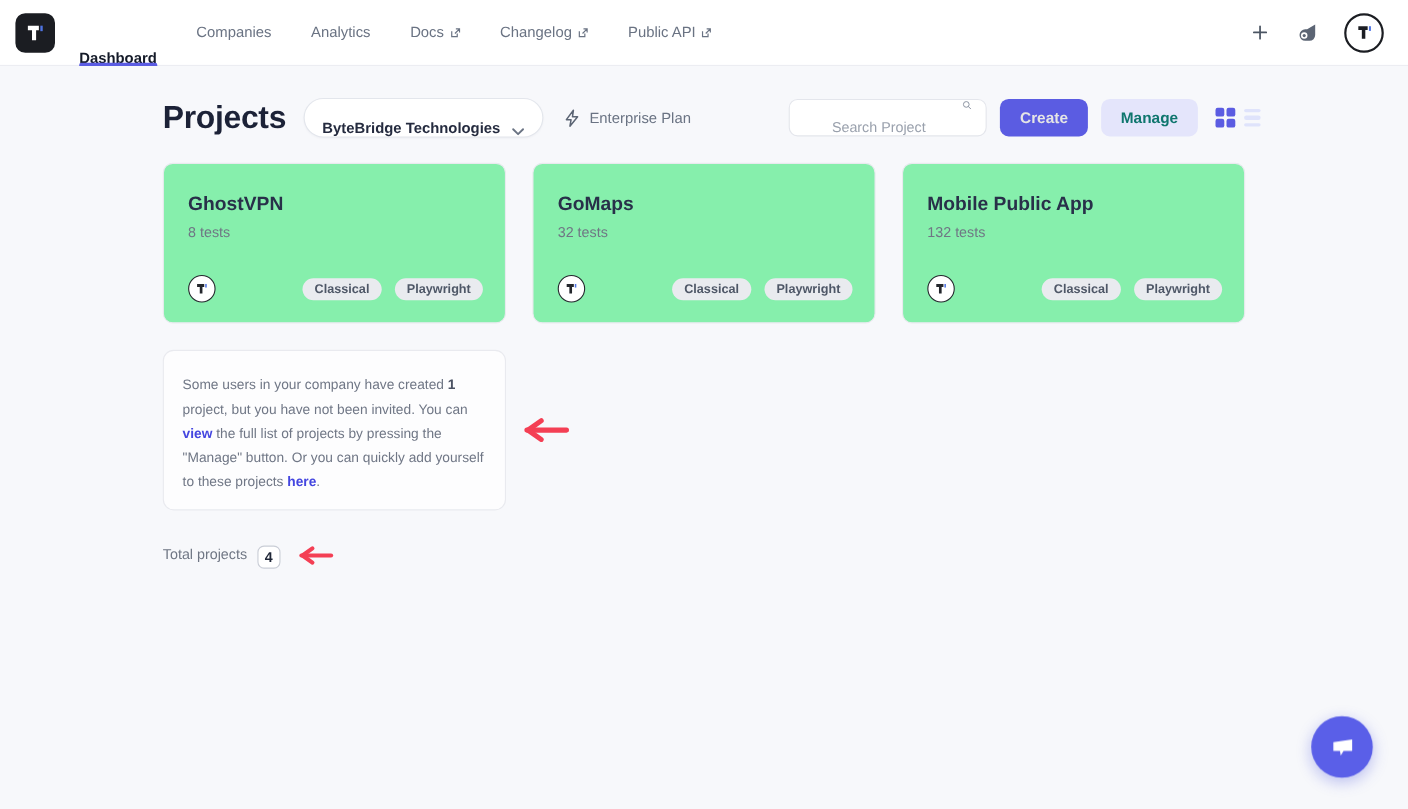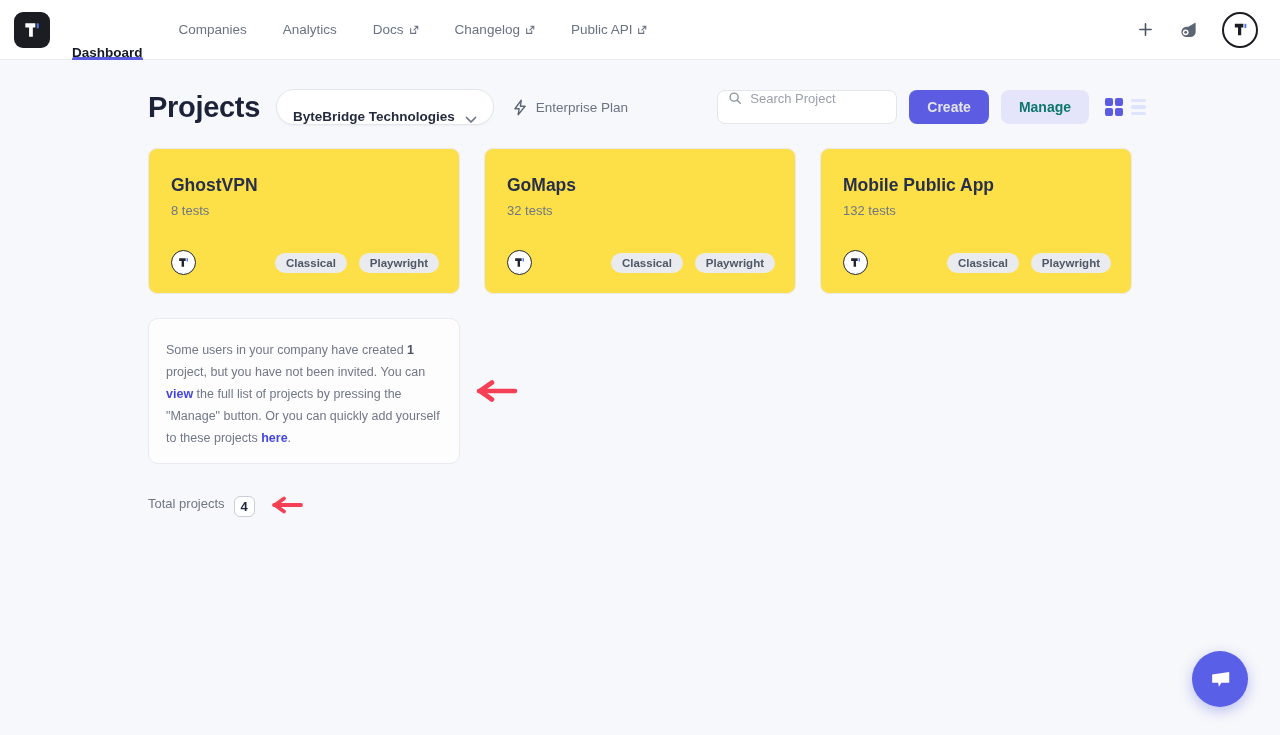--- a/index.html
+++ b/index.html
@@ -27,37 +27,37 @@
   .header-row { display:flex; align-items:center; height:38px; }
   .page-title { font-size:29px; font-weight:800; color:#1c2237; letter-spacing:-0.3px; }
   .company-pill { margin-left:16px; height:36px; background:#fff; border:1px solid #e3e6ec;
                   border-radius:18px; display:flex; align-items:flex-end; gap:10px; padding:0 16px;
                   font-size:13.5px; font-weight:700; color:#252b3f; cursor:pointer;
                   box-shadow:0 1px 2px rgba(20,30,60,.04); }
   .plan { display:flex; align-items:center; gap:8px; margin-left:18px;
           font-size:13.5px; color:#6a7383; }
   .header-actions { margin-left:auto; display:flex; align-items:center; gap:12px; }
   .search-box { width:180px; height:34px; background:#fff; border:1px solid #e4e6ec;
-                border-radius:8px; display:flex; align-items:flex-start; padding:0 10px; gap:8px; }
+                border-radius:8px; display:flex; align-items:flex-end; padding:0 10px; gap:8px;flex-direction:column; }
   .search-box input { border:none; outline:none; width:130px; font-size:13px;
                       font-family:"Liberation Sans", sans-serif; color:#3a4254; background:transparent; }
   .search-box input::placeholder { color:#9aa1ad; }
   .btn { height:34px; border:none; border-radius:8px; font-size:14px; font-weight:700;
          cursor:pointer; font-family:"Liberation Sans", sans-serif; }
   .btn-create { background:#5b5ce2; color:#e5e5e5; padding:0 18px; }
   .btn-manage { background:#e4e5fb; color:#0f766e; padding:4px 18px; }
   .view-toggles { display:flex; align-items:center; gap:8px; margin-left:4px; }
   .grid-ico { display:grid; grid-template-columns:8px 8px; grid-template-rows:8px 8px; gap:2px; cursor:pointer; }
   .grid-ico span { background:#5b5ce2; border-radius:2px; }
   .list-ico { display:flex; flex-direction:column; gap:3px; cursor:pointer; }
   .list-ico span { width:15px; height:3.5px; background:#dfe3fb; border-radius:2px; }
 
   
   .cards-row { display:flex; gap:24px; margin-top:22px; }
-  .card { width:312px; height:146px; background:#fde047; border:1px solid #e9eaef;
+  .card { width:312px; height:146px; background:#86efac; border:1px solid #e9eaef;
           border-radius:9px; padding:26px 20px 18px 22px; cursor:pointer;
           display:flex; flex-direction:column; }
   .card-title { font-size:17.5px; font-weight:700; color:#283049; }
   .card-tests { font-size:13px; color:#6f7684; margin-top:7px; }
   .card-footer { margin-top:auto; display:flex; align-items:center; }
   .proj-avatar { width:25px; height:25px; border:1.6px solid #23262c; border-radius:50%;
                  background:#fff; display:flex; align-items:center; justify-content:center; }
   .badges { margin-left:auto; display:flex; gap:12px; }
   .badge { background:#e9ebef; color:#4e5767; font-size:11.5px; font-weight:600;
            padding:4px 11px; border-radius:11px; white-space:nowrap; }

